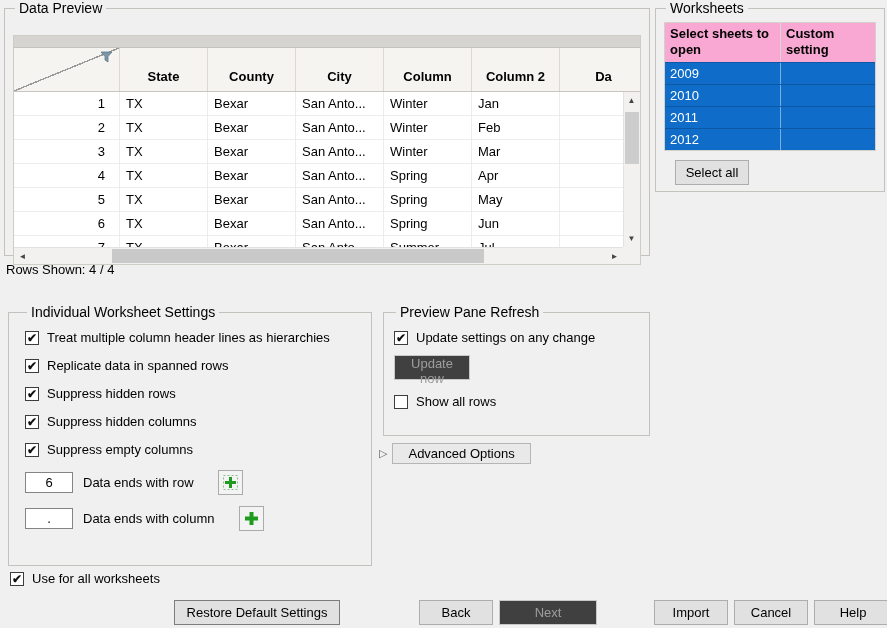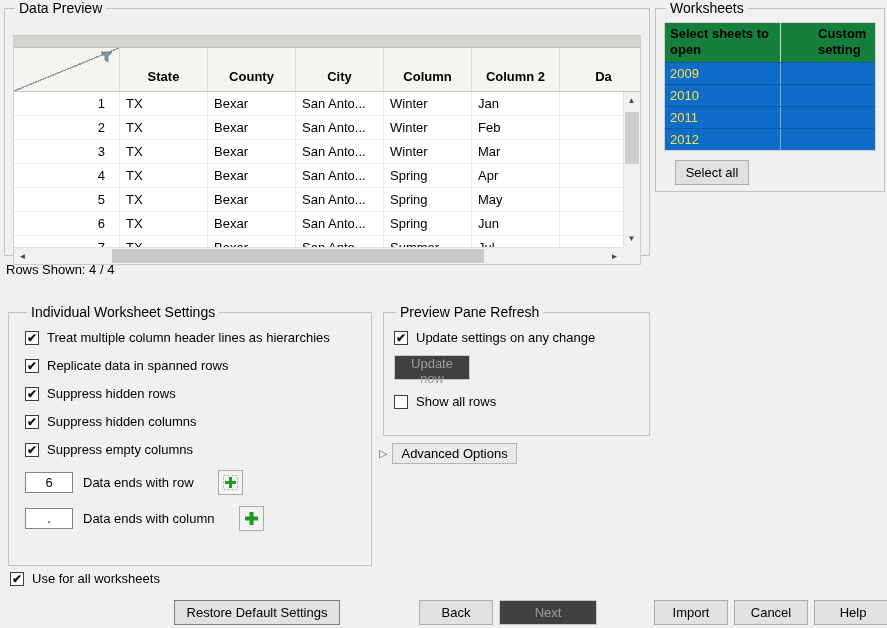--- a/index.html
+++ b/index.html
@@ -56,25 +56,25 @@
   .corner-sq { position:absolute; right:0; bottom:0; width:17px; height:17px; background:#f2f1ef; }
   .sb-btn { position:absolute; width:17px; height:17px; display:flex; align-items:center; justify-content:center; font-size:8px; color:#444; }
   .vthumb { position:absolute; left:1px; right:1px; top:20px; height:52px; background:#cdcdcd; }
   .hthumb { position:absolute; top:1px; bottom:1px; left:98px; width:372px; background:#c9c9c9; }
 
   .rows-shown { position:absolute; left:6px; top:262px; }
 
   
   #fs-worksheets { left:655px; top:0; width:228px; height:192px; }
   .ws-table { width:212px; margin:0 auto; border:1px solid #d4d1ca; }
-  .ws-head { display:flex; background:#15803d;gap:32px; }
+  .ws-head { display:flex; background:#f9a8d4; }
   .ws-hcell { font-weight:bold; padding:3px 5px; line-height:1.25; }
   .ws-hcell.c1 { width:116px; border-right:1px solid #dbd8d0; }
   .ws-hcell.c2 { flex:1; }
-  .ws-row { display:flex; height:22px; background:var(--sel,#0f6cc8); color:#fde047; border-top:1px solid rgba(0,0,0,0.18); }
+  .ws-row { display:flex; height:22px; background:var(--sel,#0f6cc8); color:#ffffff; border-top:1px solid rgba(0,0,0,0.18); }
   .ws-name { width:116px; padding:3px 5px 0 5px; border-right:1px solid rgba(255,255,255,0.45); }
   .ws-custom { flex:1; }
   .select-all-btn { display:block; margin:9px auto 0; width:74px; height:23px; }
 
   
   #fs-iws { left:8px; top:304px; width:364px; height:262px; padding:10px 16px; }
   #fs-ppr { left:383px; top:304px; width:267px; height:132px; padding:10px 10px; }
 
   .cbrow { display:flex; align-items:center; gap:8px; margin-bottom:13px; cursor:default; }
   .cbox {
@@ -97,21 +97,21 @@
     font:13px "Liberation Sans",sans-serif; color:#000; padding:0 8px; text-align:center;margin-left:11px;
   }
   .btn.disabled { color:#9e9e9e; background:#404040; border-color:#c8c8c8; }
   .btn.strong { border-color:#7d7d7d; }
   .footer-btn { position:absolute; top:600px; }
 
   .update-now { margin:1px 0 14px 0; width:76px; }
 
   .adv-row { position:absolute; left:379px; top:443px; display:flex; align-items:center; gap:5px; }
   .tri { color:#5a5a5a; font-size:11px; }
-  .adv-btn { border:1px solid #b5b5b5; background:#e9e9e9; padding:2px 8px; }
+  .adv-btn { border:1px solid #b5b5b5; background:#e9e9e9; padding:2px 15px; }
 
   .use-all { position:absolute; left:10px; top:571px; }
   .use-all .cbrow { margin-bottom:0; }
 </style>
 </head>
 <body>
 
 <fieldset id="fs-preview">
   <legend>Data Preview</legend>
   <div class="preview-wrap">

